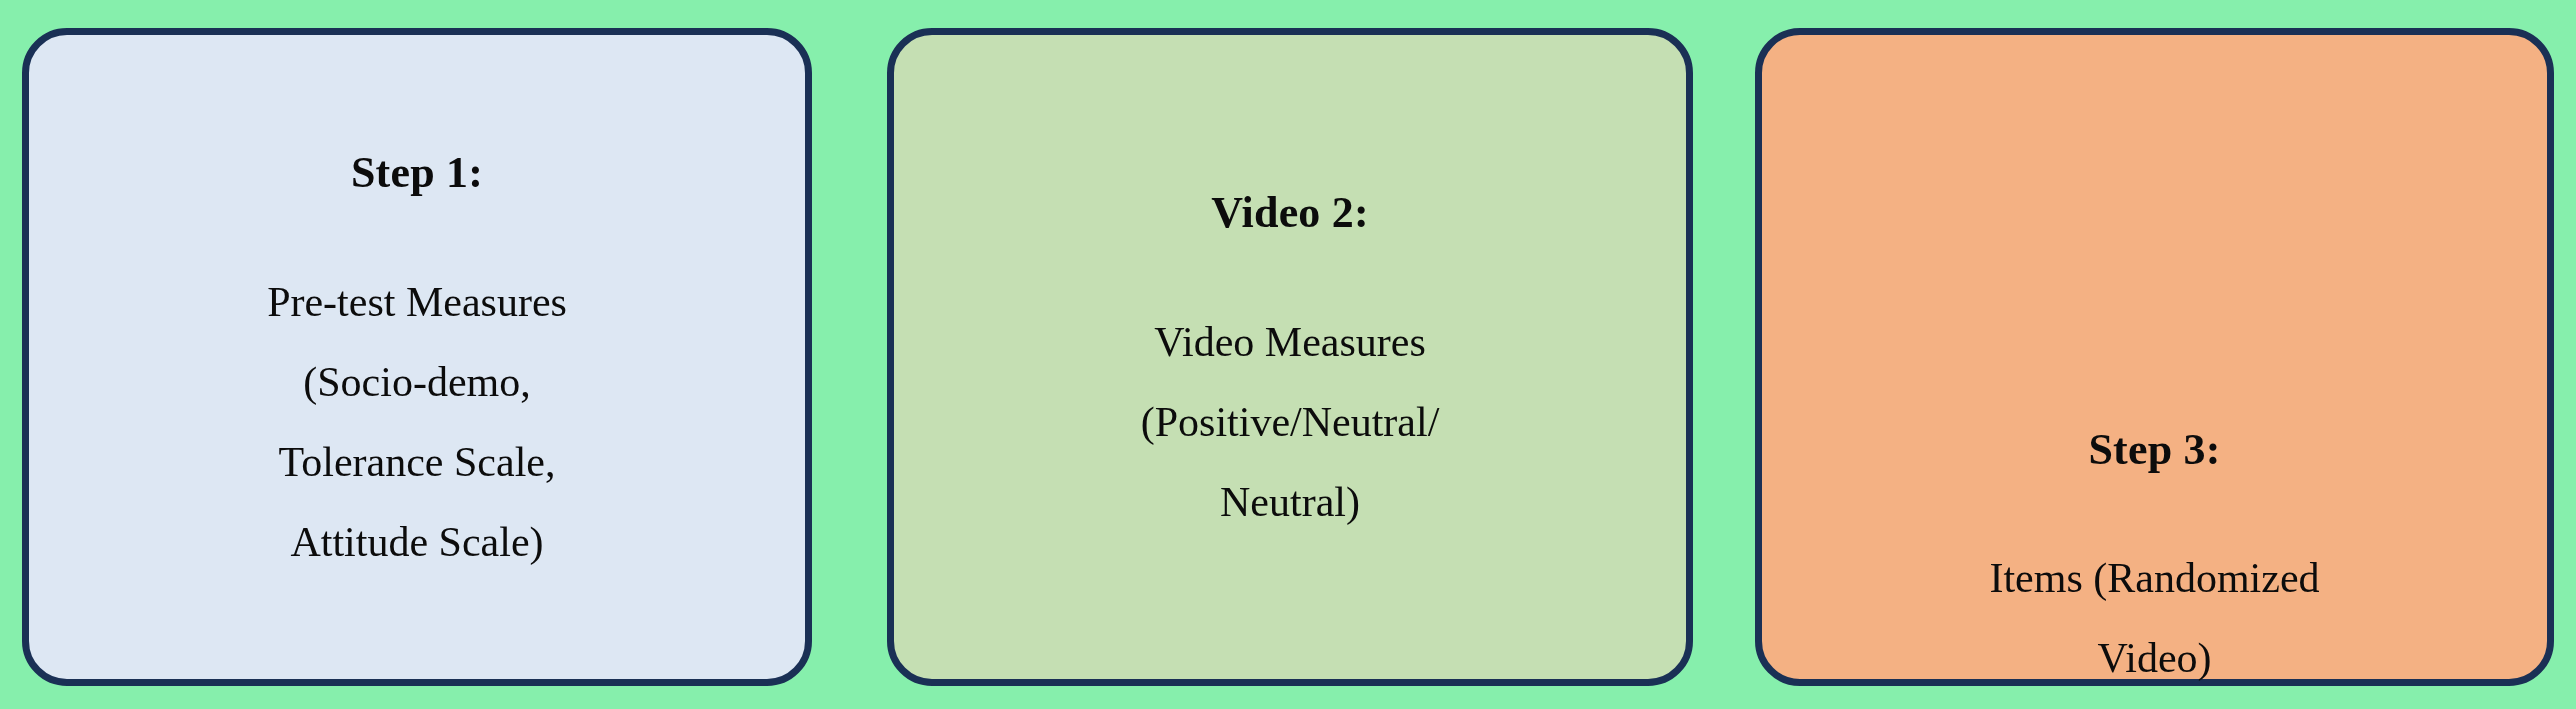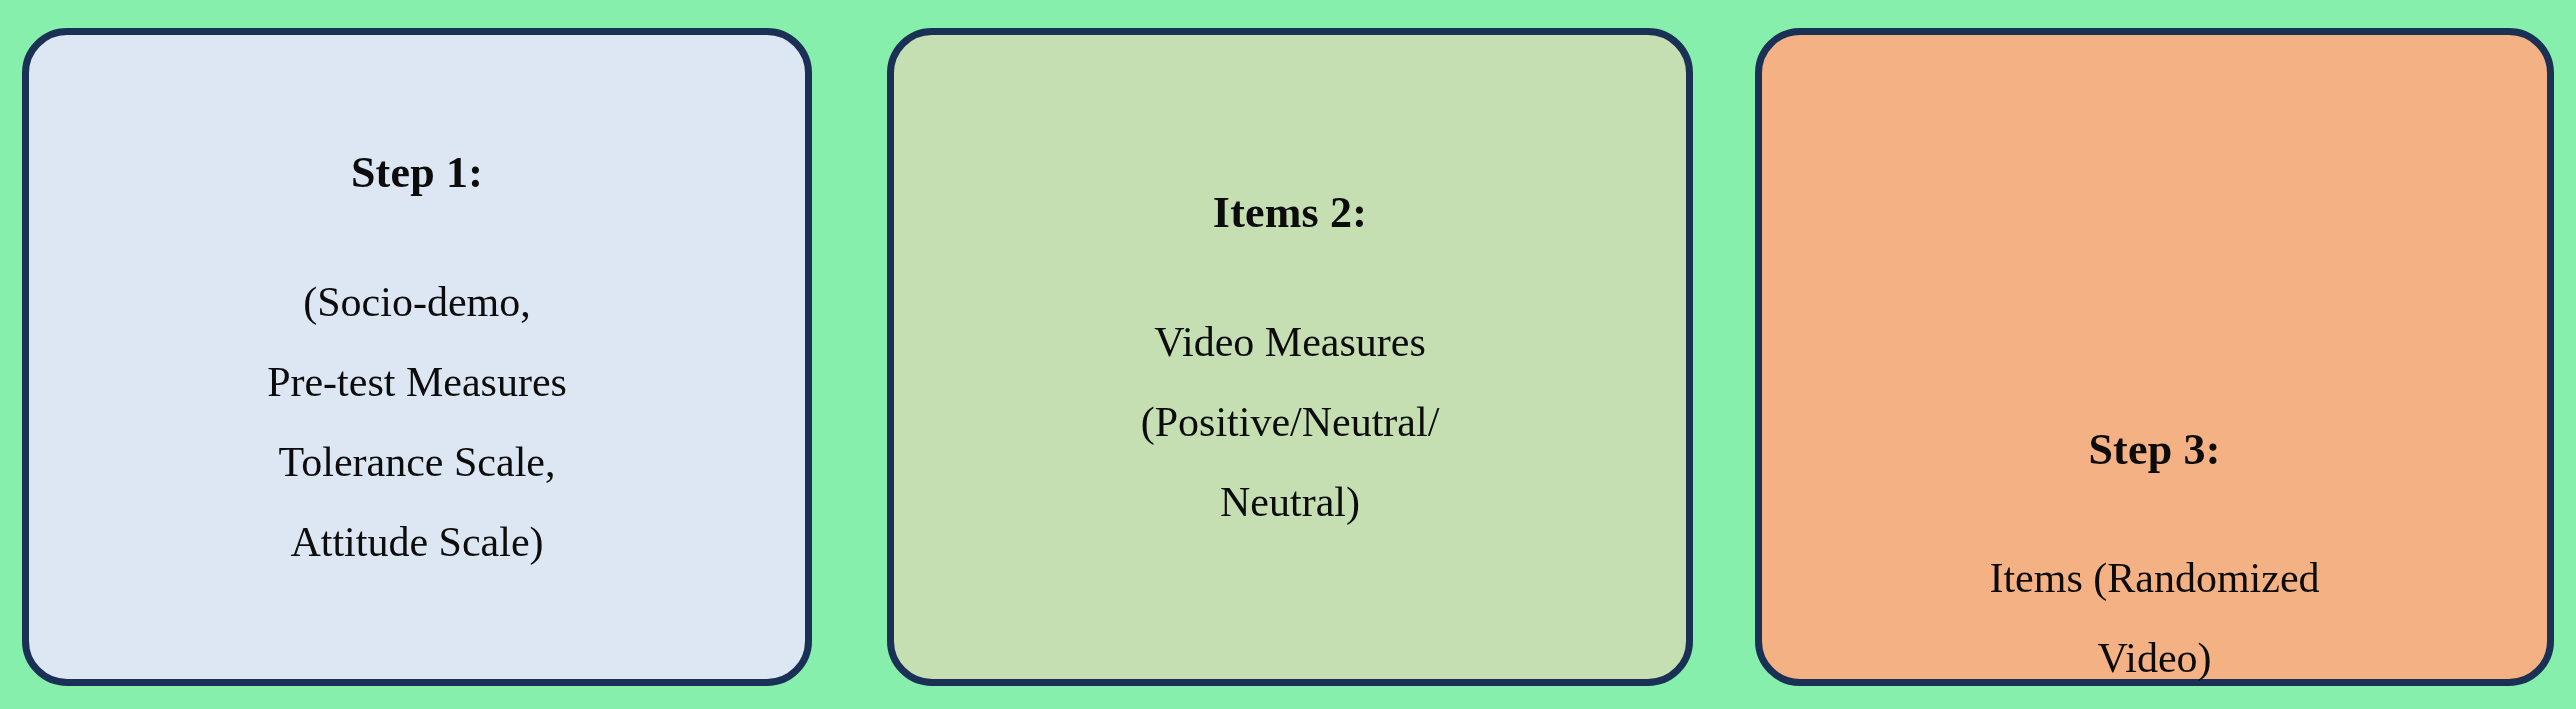--- a/index.html
+++ b/index.html
@@ -90,30 +90,30 @@
 </style>
 </head>
 <body>
 
 <div id="diagram" style="background: #86efac;">
 
   <div class="step-box" id="step-box-1" style="background-color: rgb(221, 231, 243); border-color: rgb(26, 48, 85); color: rgb(12, 12, 12);">
     <div class="step-lines">
       <div class="step-heading">Step 1:</div>
       <div class="heading-gap"></div>
+      <div class="step-body">Pre-test Measures</div>
       <div class="step-body">(Socio-demo,</div>
-      <div class="step-body">Pre-test Measures</div>
       <div class="step-body">Tolerance Scale,</div>
       <div class="step-body">Attitude Scale)</div>
     </div>
   </div>
 
   <div class="step-box" id="step-box-2" style="background-color: rgb(197, 223, 179); border-color: rgb(26, 48, 85); color: rgb(12, 12, 12);">
     <div class="step-lines">
-      <div class="step-heading">Items 2:</div>
+      <div class="step-heading">Video 2:</div>
       <div class="heading-gap"></div>
       <div class="step-body">Video Measures</div>
       <div class="step-body">(Positive/Neutral/</div>
       <div class="step-body">Neutral)</div>
     </div>
   </div>
 
   <div class="step-box" id="step-box-3" style="background-color: rgb(244, 177, 131); border-color: rgb(26, 48, 85); color: rgb(12, 12, 12);">
     <div class="step-lines">
       <div class="step-heading">Step 3:</div>

